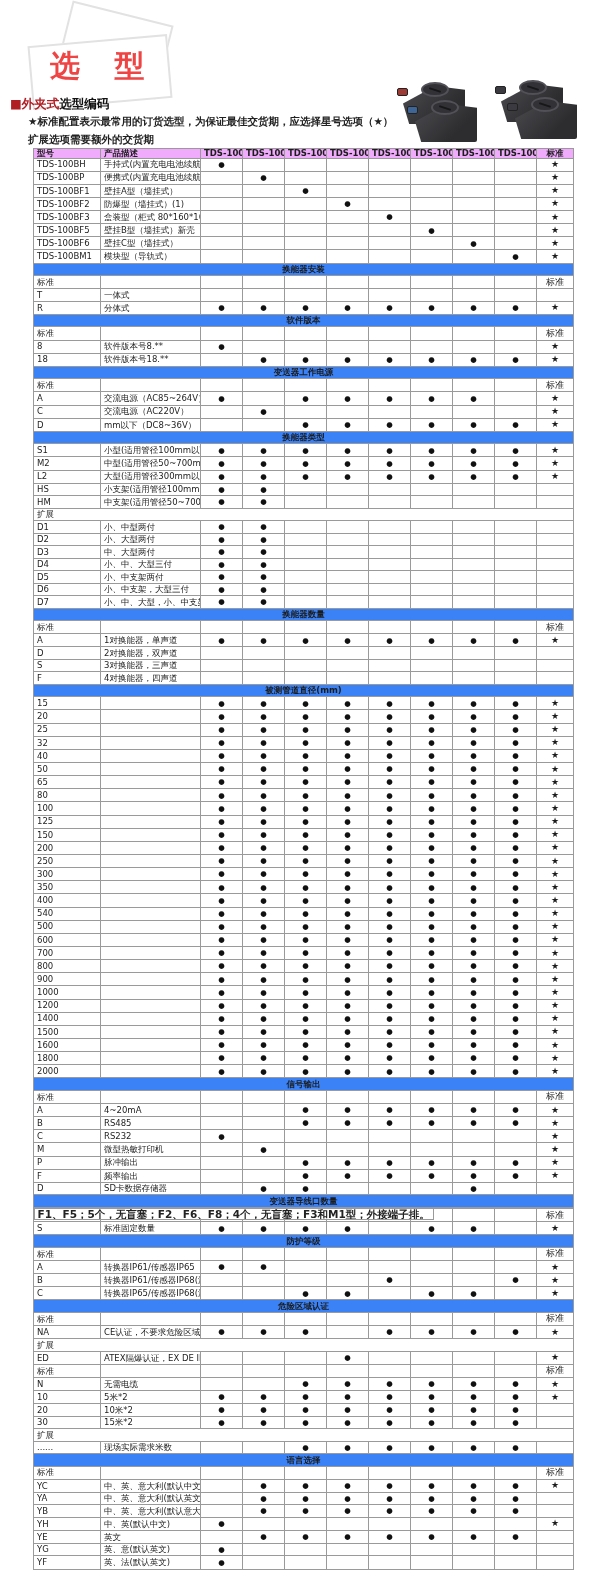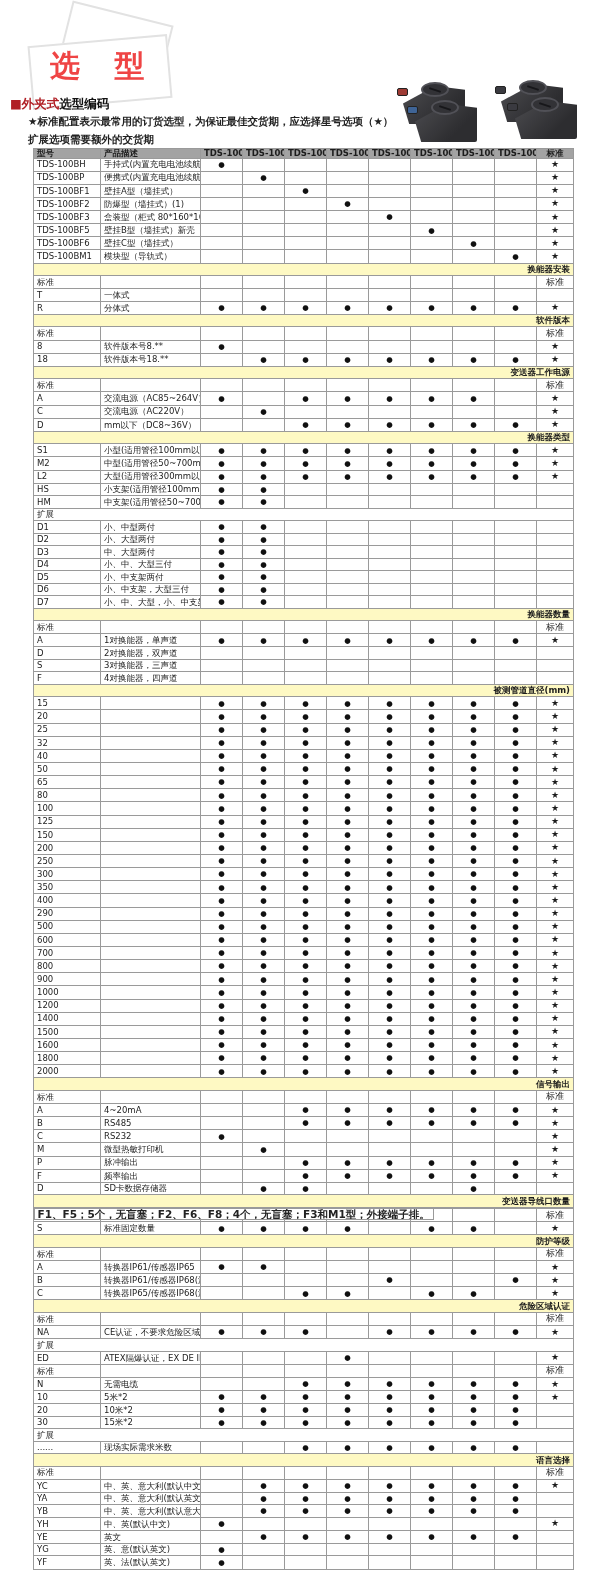--- a/index.html
+++ b/index.html
@@ -37,27 +37,27 @@
   .plug { position:absolute; width:11px; height:8px; border-radius:2px; border:1px solid #222; }
   .plug.red  { background:#9e3b34; }
   .plug.blue { background:#3f6496; }
   .plug.dark { background:#3a3a40; }
 
   
   table.sel { position:absolute; left:33px; top:148px; width:540px; height:1422px;
               border-collapse:collapse; table-layout:fixed; font-size:8.5px; color:#1c1c1c; }
   table.sel th, table.sel td { border:1px solid #9a9a9a; padding:0 3px; overflow:hidden;
               white-space:nowrap; line-height:1; }
-  table.sel th { background:#a3a3a3; font-weight:bold; font-size:8.5px; text-align:center;margin-top:35px; }
+  table.sel th { background:#f0abfc; font-weight:bold; font-size:8.5px; text-align:center;margin-top:35px; }
   table.sel th.left { text-align:left; }
   td.code { text-align:left; }
   td.desc { text-align:left; }
   td.dot  { text-align:center; font-size:7.5px; color:#111; }
   td.std  { text-align:center; font-size:9px; }
-  tr.sec td { background:#fef9c3; font-weight:bold; text-align:right; }
+  tr.sec td { background:#3b82f6; font-weight:bold; text-align:center; }
   tr.ext td, tr.note td { background:#fff; text-align:left; }
 </style>
 </head>
 <body>
 
 <div class="title-block">
   <div class="tilt-rect r1"></div>
   <div class="tilt-rect r2"></div>
   <h1 class="page-title">选 型</h1>
 </div>
@@ -799,21 +799,21 @@
         <td class="dot">●</td>
         <td class="dot">●</td>
         <td class="dot">●</td>
         <td class="dot">●</td>
         <td class="dot">●</td>
         <td class="dot">●</td>
         <td class="dot">●</td>
         <td class="std">★</td>
       </tr>
       <tr>
-        <td class="code">290</td>
+        <td class="code">540</td>
         <td class="desc"></td>
         <td class="dot">●</td>
         <td class="dot">●</td>
         <td class="dot">●</td>
         <td class="dot">●</td>
         <td class="dot">●</td>
         <td class="dot">●</td>
         <td class="dot">●</td>
         <td class="dot">●</td>
         <td class="std">★</td>

